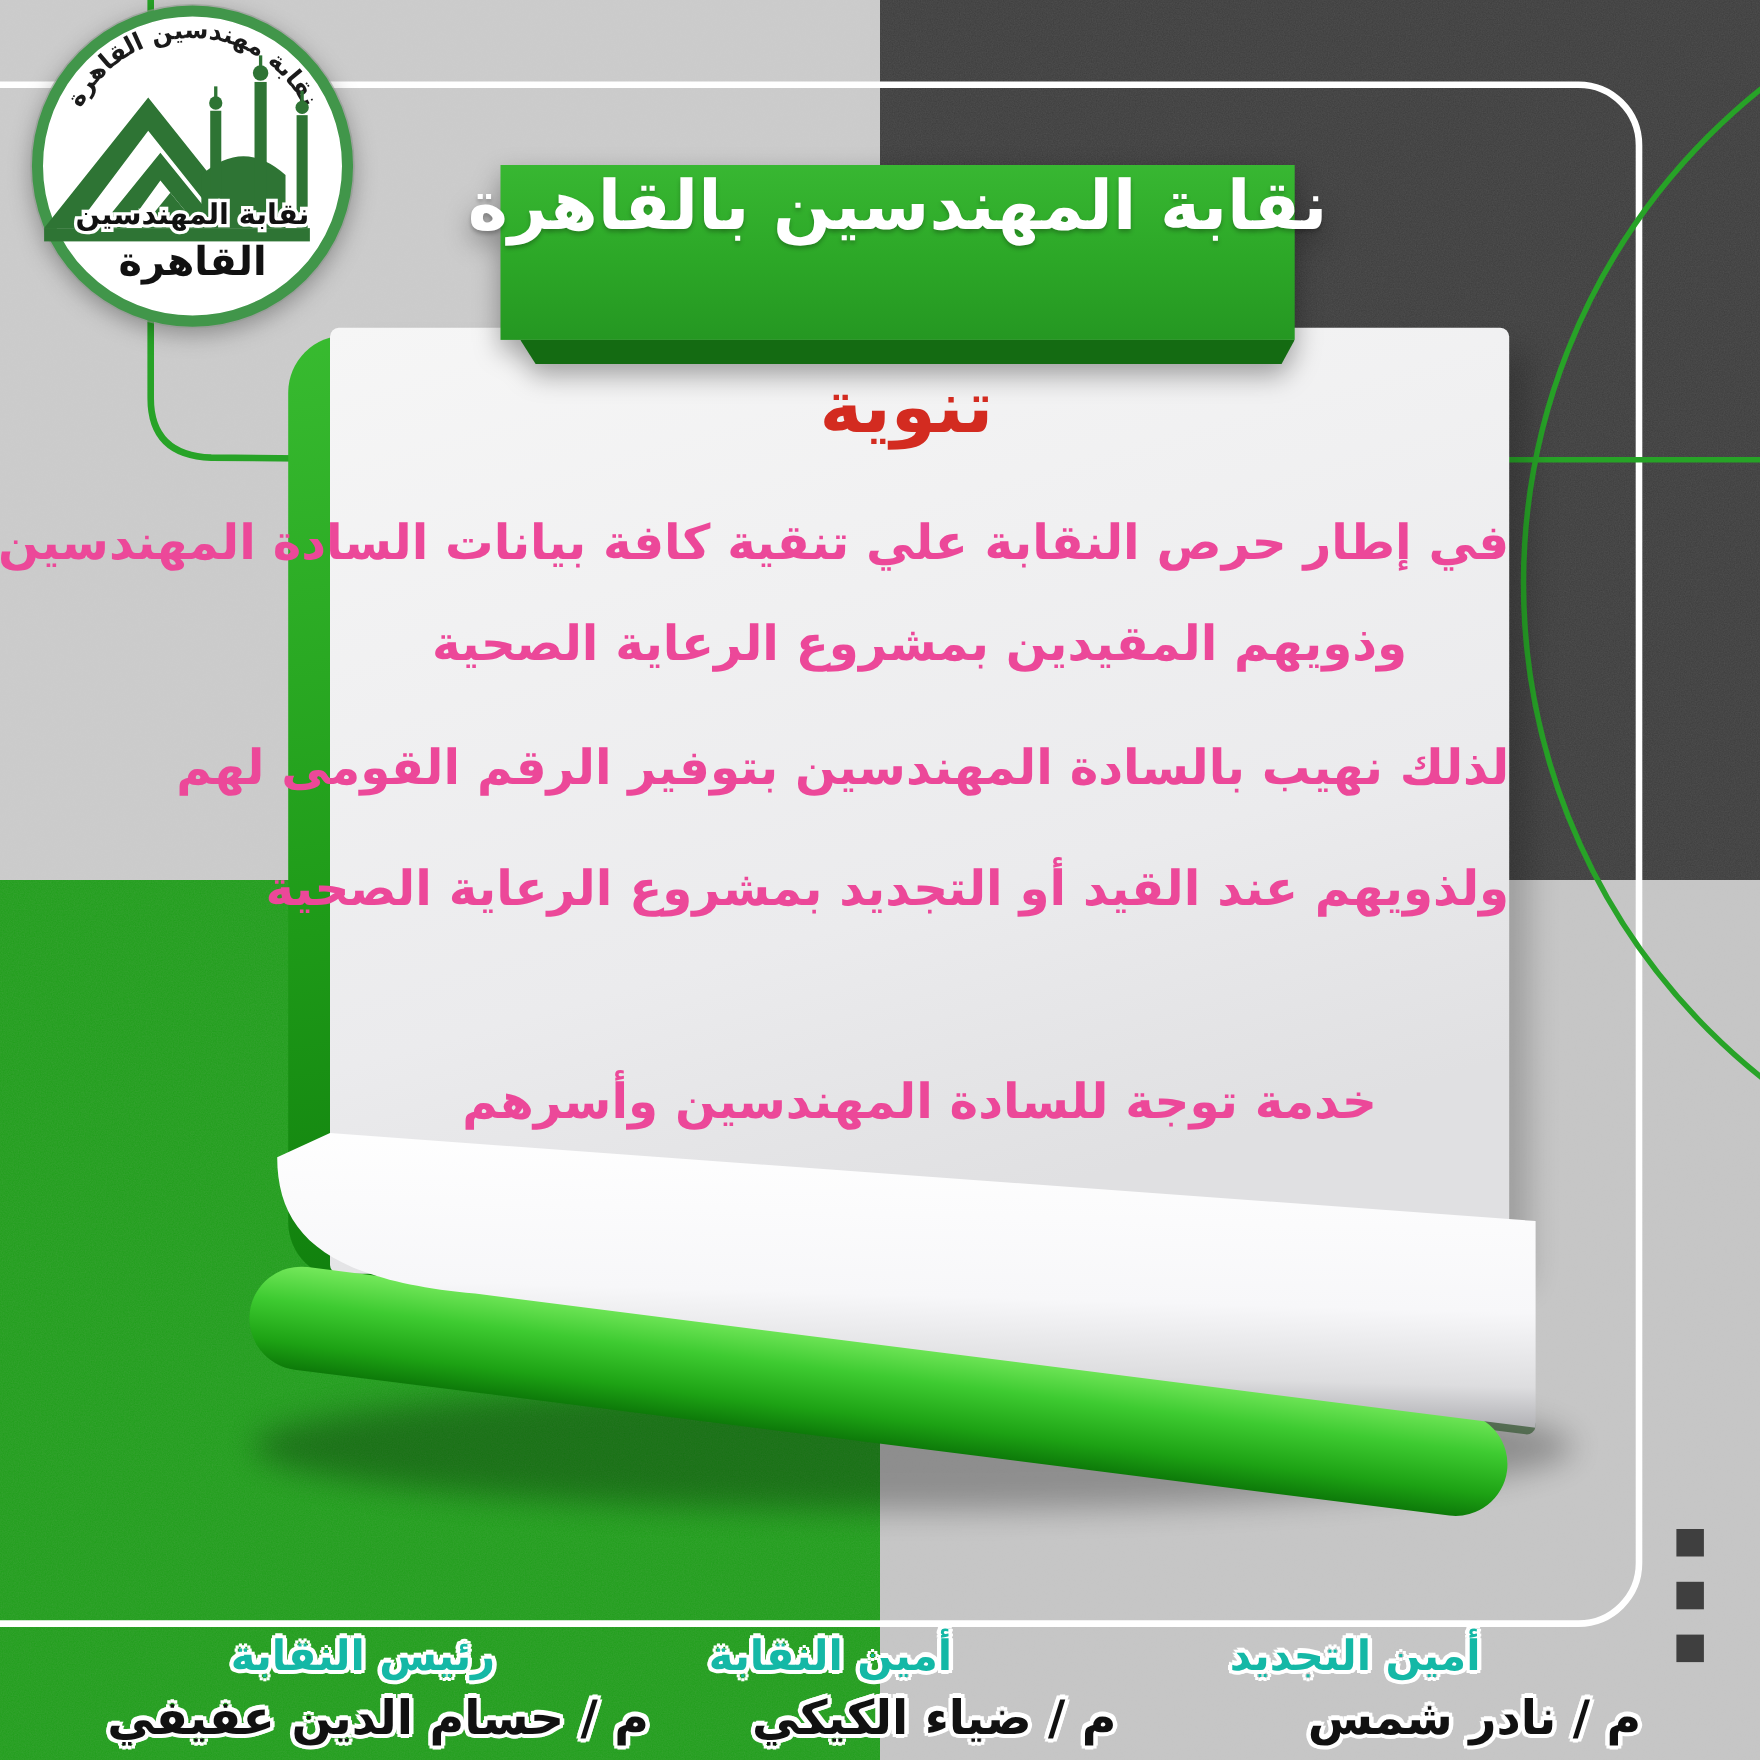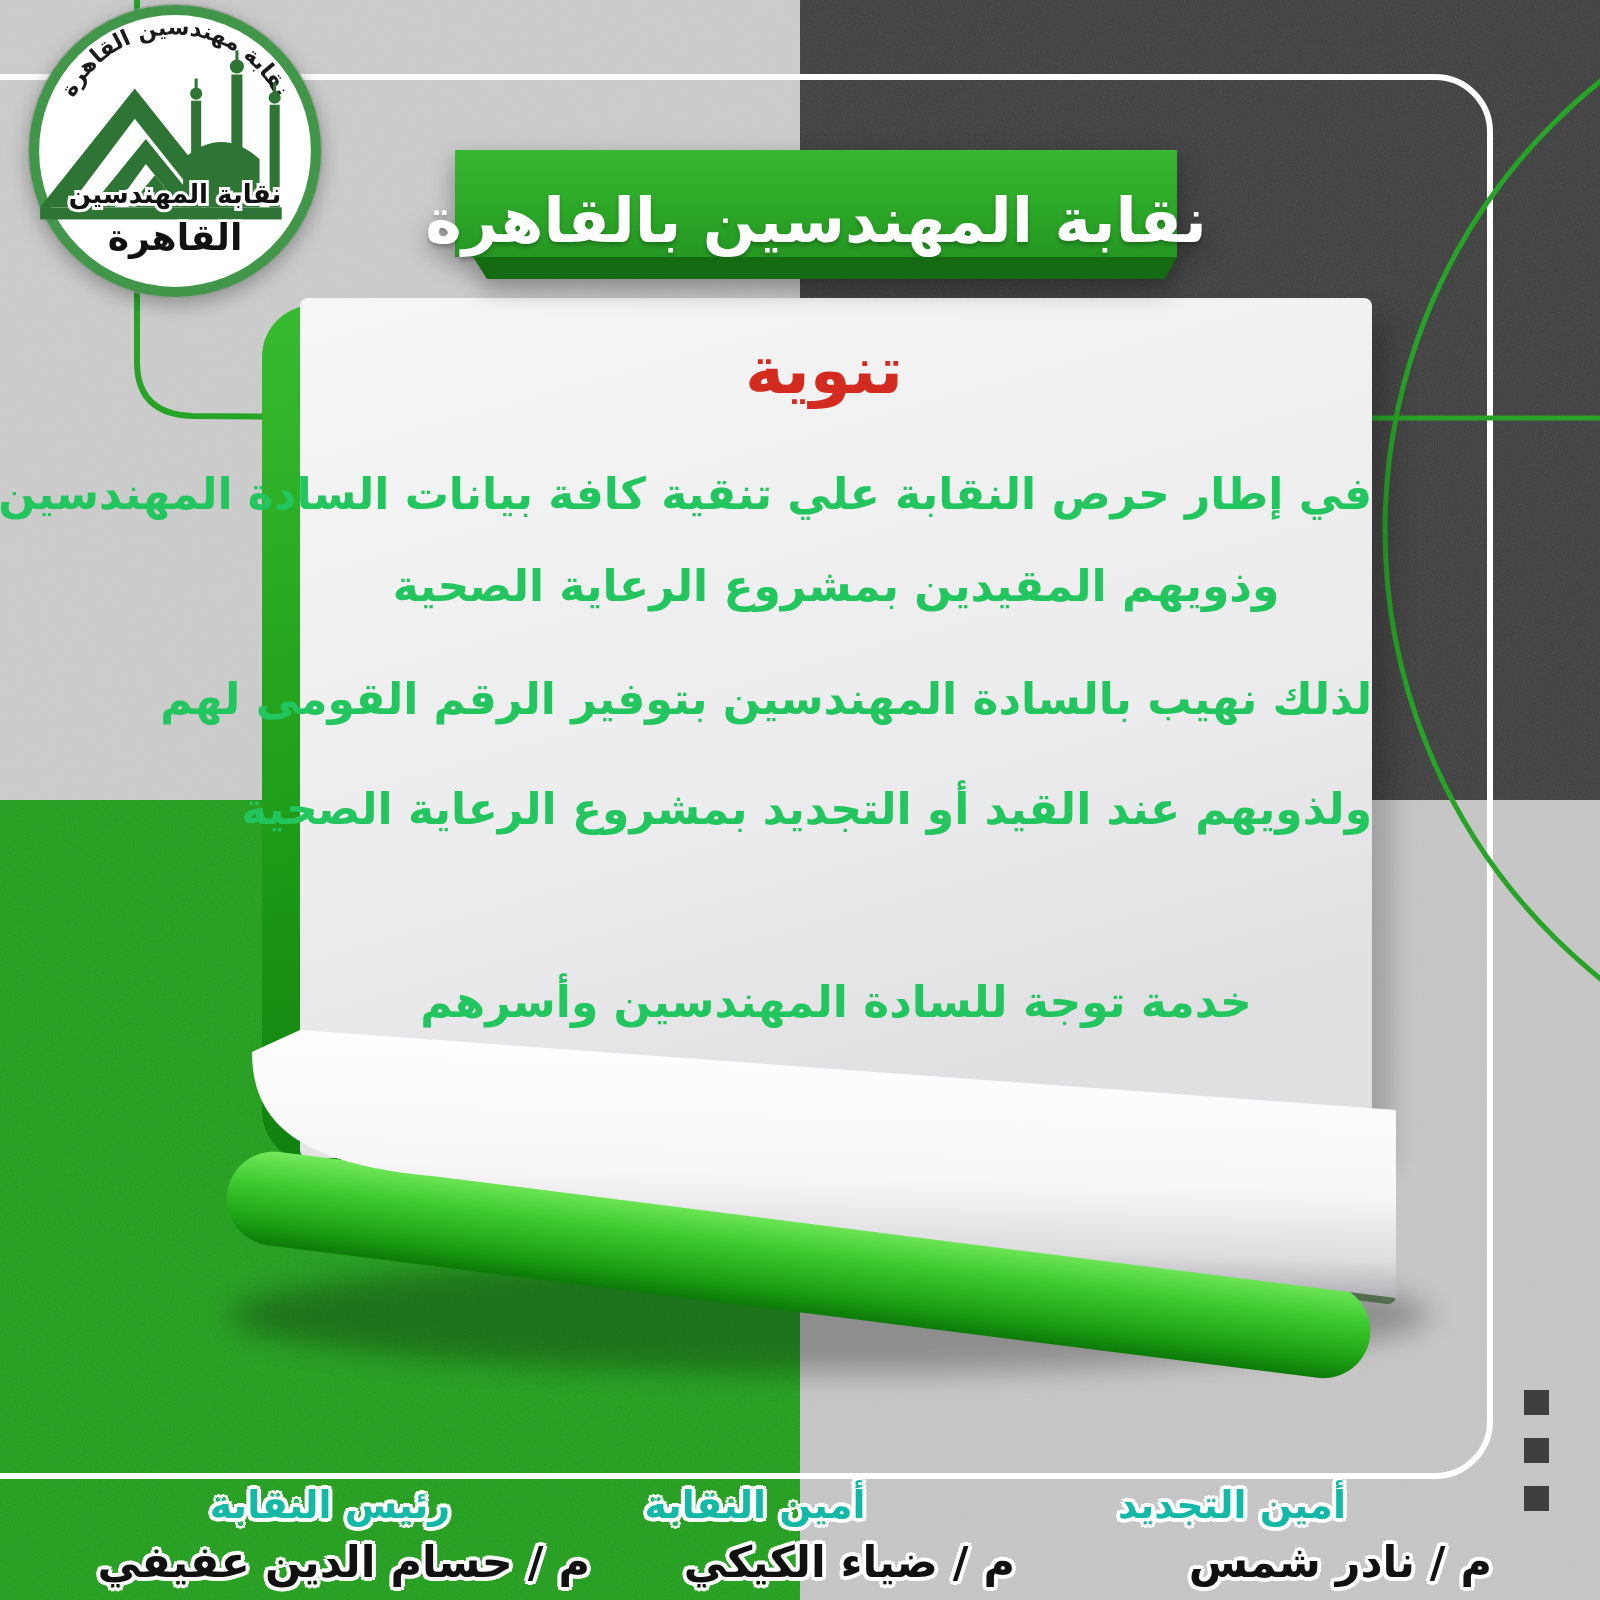--- a/index.html
+++ b/index.html
@@ -14,35 +14,35 @@
   .q-tl{left:0;top:0;width:800px;height:800px;background:#cccccc;}
   .q-tr{left:800px;top:0;width:800px;height:800px;background:#3d3d3d;}
   .q-bl{left:0;top:800px;width:800px;height:800px;background:#1f9e1a;}
   .q-br{left:800px;top:800px;width:800px;height:800px;background:#c6c6c6;}
   .noise{left:0;top:0;width:1600px;height:1600px;opacity:.17;pointer-events:none;}
 
   .decor{left:0;top:0;width:1600px;height:1600px;pointer-events:none;}
 
   
   .banner{
-    left:455px;top:150px;width:722px;height:107px;
+    left:455px;top:150px;width:722px;height:159px;
     background:linear-gradient(180deg,#38b732 0%,#2ca727 55%,#259722 100%);
-    display:flex;align-items:flex-end;justify-content:center;
+    display:flex;align-items:flex-start;justify-content:center;
     filter:drop-shadow(0 10px 12px rgba(0,0,0,.35));
   }
   .banner::after{
     content:"";position:absolute;left:0;right:0;top:100%;height:22px;
     background:#146b12;
     clip-path:polygon(18px 0,100% 0,calc(100% - 12px) 100%,32px 100%);
   }
   .banner-text{color:#ffffff;font-size:62px;white-space:nowrap;text-shadow:0 3px 4px rgba(0,0,0,.25);}
 
   
   .heading{left:300px;top:332px;width:1048px;text-align:center;font-size:66px;color:#d32b20;white-space:nowrap;}
-  .bline{left:300px;width:1072px;text-align:center;font-size:44px;color:#22c55e;white-space:nowrap;}
+  .bline{left:300px;width:1072px;text-align:center;font-size:44px;color:#ec4899;white-space:nowrap;}
 
   
   .sig{width:520px;text-align:center;white-space:nowrap;}
   .sig-title{font-size:38px;color:#14b8a6;
     text-shadow:-3px -3px 0 #fff,3px -3px 0 #fff,-3px 3px 0 #fff,3px 3px 0 #fff,0 -4px 0 #fff,0 4px 0 #fff,-4px 0 0 #fff,4px 0 0 #fff;}
   .sig-name{font-size:43px;color:#111;margin-top:10px;
     text-shadow:-3px -3px 0 #fff,3px -3px 0 #fff,-3px 3px 0 #fff,3px 3px 0 #fff,0 -4px 0 #fff,0 4px 0 #fff,-4px 0 0 #fff,4px 0 0 #fff;text-align:right;}
 
   .logo-wrap{left:24px;top:0;width:302px;height:302px;filter:drop-shadow(0 6px 10px rgba(0,0,0,.30));}
 </style>

